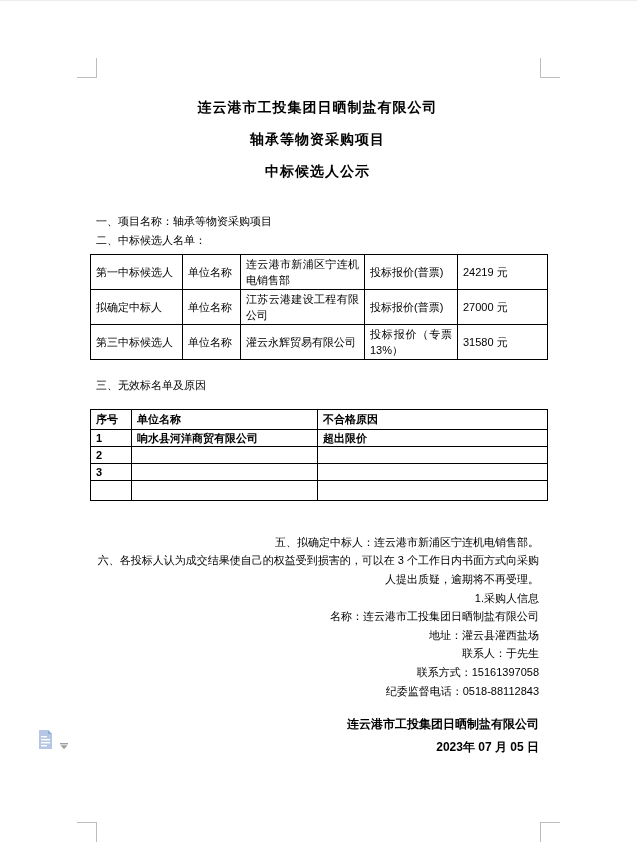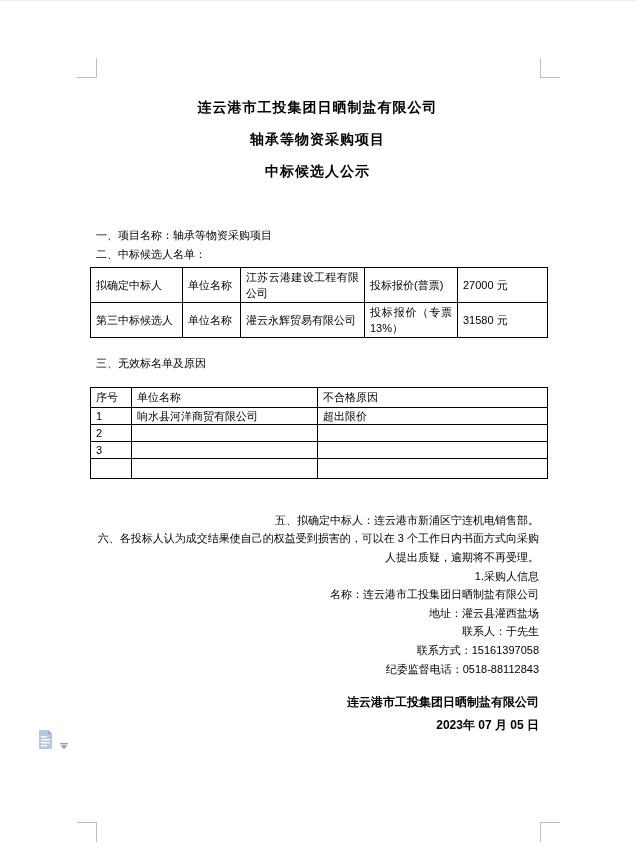--- a/index.html
+++ b/index.html
@@ -15,31 +15,31 @@
   .mark.bl{left:77px;top:821px;border-right-width:1px;border-top-width:1px;}
   .mark.br{left:540px;top:821px;border-left-width:1px;border-top-width:1px;}
 
   .content{position:absolute;left:96px;top:89px;width:443px;}
 
   .title{text-align:center;font-weight:bold;font-size:14px;line-height:16px;letter-spacing:1px;}
   .t1{margin-top:9px;}
   .t2,.t3{margin-top:16px;}
 
   .para{font-size:11px;line-height:18.6px;}
-  .sec12{margin-top:47px;}
+  .sec12{margin-top:34px;font-family:Liberation Mono, monospace;}
 
   table{border-collapse:collapse;table-layout:fixed;margin-left:-6px;width:457px;font-size:11px;}
   td{border:1px solid #000;padding:1px 5px;vertical-align:middle;text-align:left;
      word-break:break-all;overflow:hidden;}
   .cand-table{margin-top:4px;}
   .cand-table td{height:31px;line-height:16px;}
   .jc{text-align:justify;text-justify:inter-character;}
 
   .sec3{margin-top:16px;}
-  .invalid-table{margin-top:14px;}
+  .invalid-table{margin-top:14px;font-weight:bold;}
   .invalid-table td{height:14px;line-height:14px;}
   .invalid-table tr.tall td{height:17px;}
 
   .block57{margin-top:32px;text-align:right;}
 
   .signature{margin-top:13px;text-align:right;font-weight:bold;font-size:12px;line-height:23px;padding-right:-2px;}
 
   .doc-icon{position:absolute;left:38px;top:729px;width:15px;height:19px;}
   .tri-icon{position:absolute;left:59px;top:735px;width:10px;height:7px;}
 </style>
@@ -64,20 +64,27 @@
 
   <table class="cand-table">
     <colgroup>
         <col style="width:92px">
         <col style="width:58px">
         <col style="width:124px">
         <col style="width:93px">
         <col style="width:90px">
       </colgroup>
     <tbody>
+        <tr>
+      <td>第一中标候选人</td>
+      <td>单位名称</td>
+      <td class="jc">连云港市新浦区宁连机电销售部</td>
+      <td>投标报价(普票)</td>
+      <td>24219 元</td>
+    </tr>
     <tr>
       <td>拟确定中标人</td>
       <td>单位名称</td>
       <td class="jc">江苏云港建设工程有限公司</td>
       <td>投标报价(普票)</td>
       <td>27000 元</td>
     </tr>
     <tr>
       <td>第三中标候选人</td>
       <td>单位名称</td>

